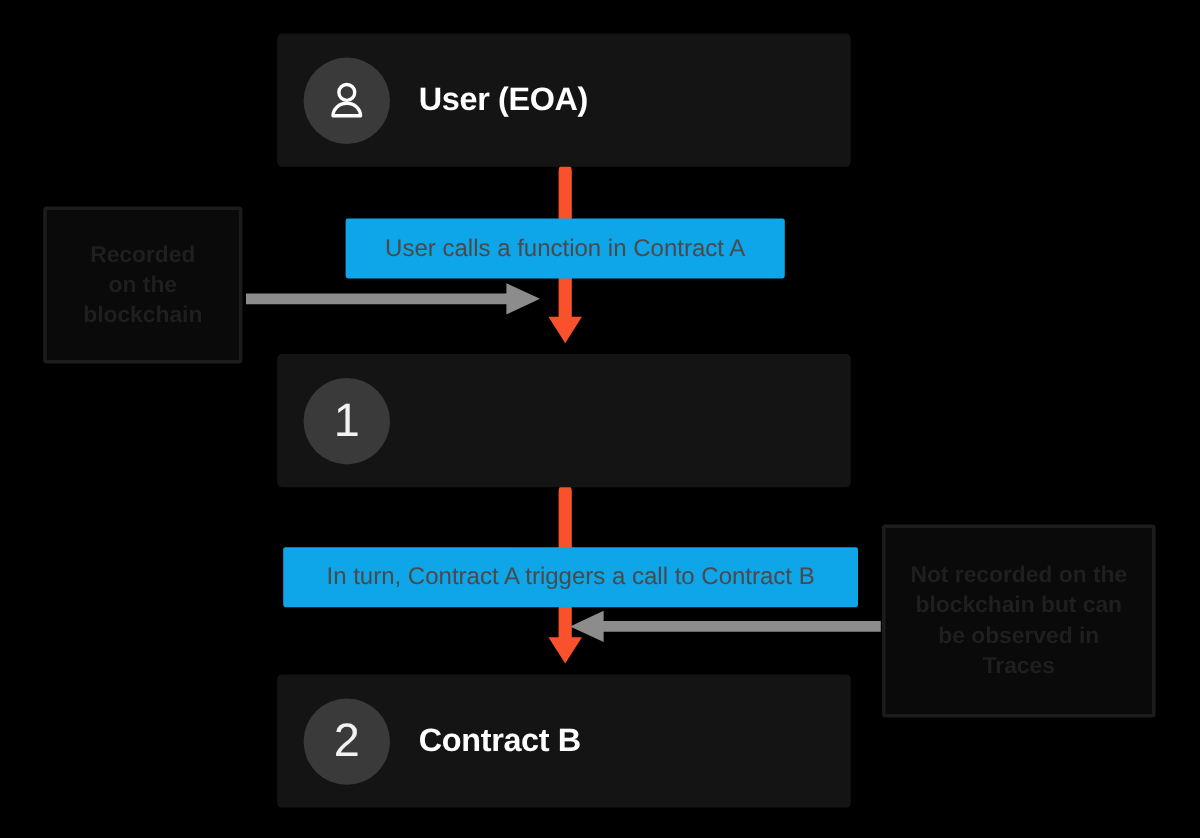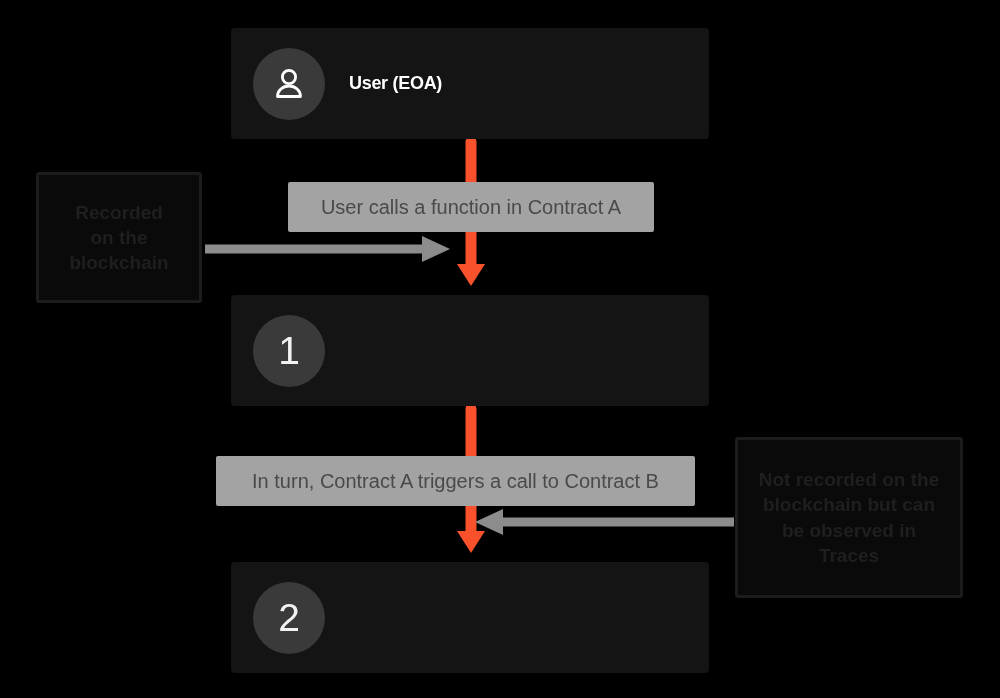--- a/index.html
+++ b/index.html
@@ -45,51 +45,51 @@
   .node-badge .num {
     font-size: 39px;
     font-weight: 300;
     line-height: 1;
     color: #f2f2f2;
     letter-spacing: 0;
   }
   .node-label {
     margin-left: 24px;
     color: #ffffff;
-    font-size: 18px;
+    font-size: 27px;
     font-weight: 700;
     letter-spacing: -0.3px;
     white-space: nowrap;
   }
 
   #node-user   { top: 28px; }
   #node-a      { top: 295px; }
   #node-b      { top: 562px; }
 
   
   .call-label {
     position: absolute;
-    background: #a3a3a3;
+    background: #0ea5e9;
     border-radius: 2px;
     color: #4a4a4a;
     font-size: 20px;
     display: flex;
     align-items: center;
     justify-content: center;
     white-space: nowrap;
     box-sizing: border-box;
   }
   #label-1 {
     left: 288px;
     top: 182px;
     width: 366px;
     height: 50px;
   }
   #label-2 {
-    left: 216px;
+    left: 236px;
     top: 456px;
     width: 479px;
     height: 50px;
   }
 
   
   .flow-arrow {
     position: absolute;
     left: 456px;
     width: 30px;
@@ -153,20 +153,21 @@
   <div class="node" id="node-a">
     <div class="node-badge">
       <span class="num">1</span>
     </div>
   </div>
 
   <div class="node" id="node-b">
     <div class="node-badge">
       <span class="num">2</span>
     </div>
+    <div class="node-label">Contract B</div>
   </div>
 
   <svg class="flow-arrow" id="flow-1" viewBox="0 0 30 148">
     <line x1="15" y1="3" x2="15" y2="126" stroke="#f9512b" stroke-width="11" stroke-linecap="round"></line>
     <path d="M1 125 L29 125 L15 147 Z" fill="#f9512b"></path>
   </svg>
 
   <svg class="flow-arrow" id="flow-2" viewBox="0 0 30 148">
     <line x1="15" y1="3" x2="15" y2="126" stroke="#f9512b" stroke-width="11" stroke-linecap="round"></line>
     <path d="M1 125 L29 125 L15 147 Z" fill="#f9512b"></path>

